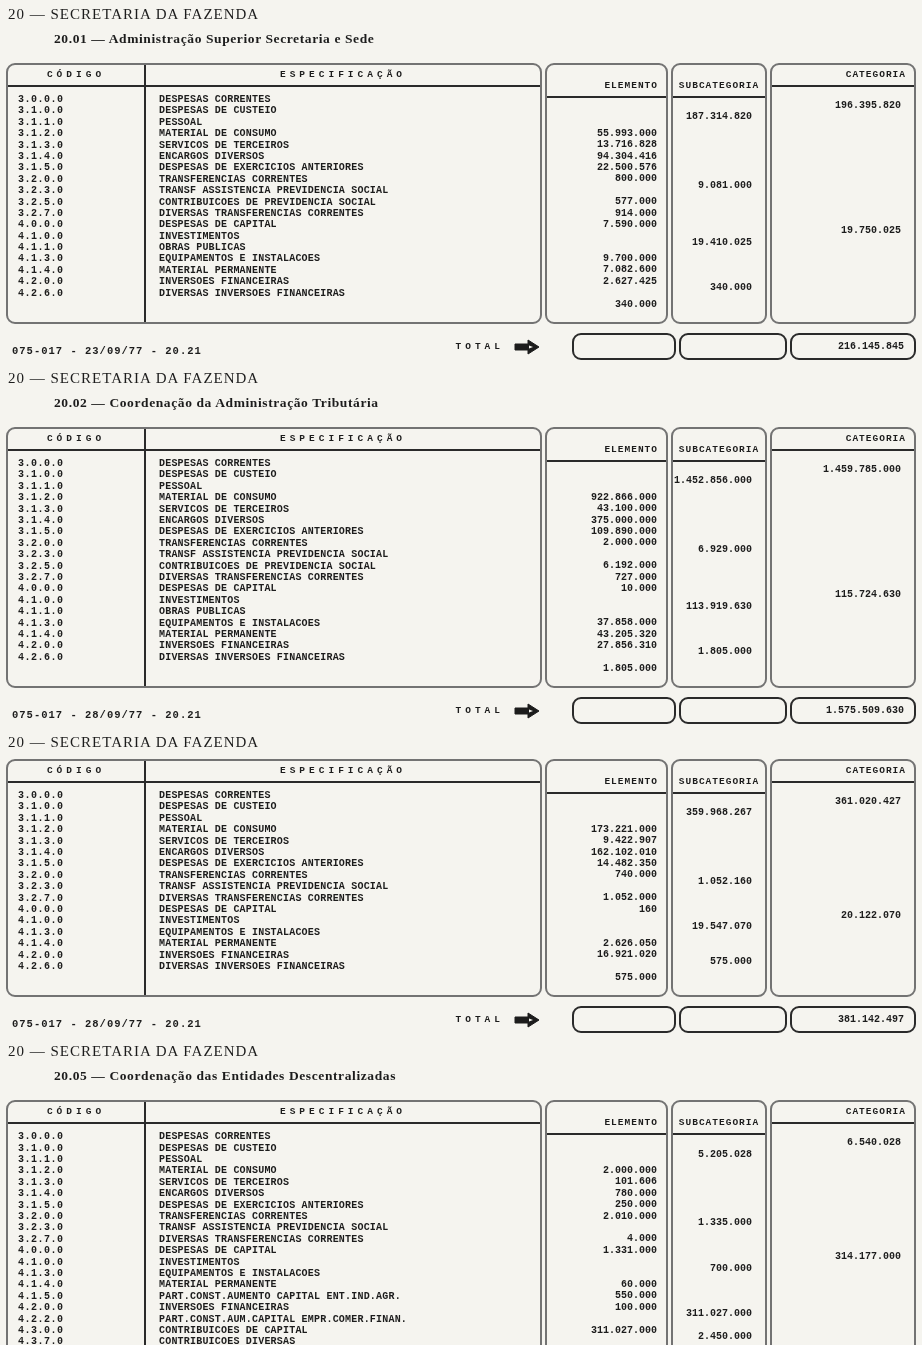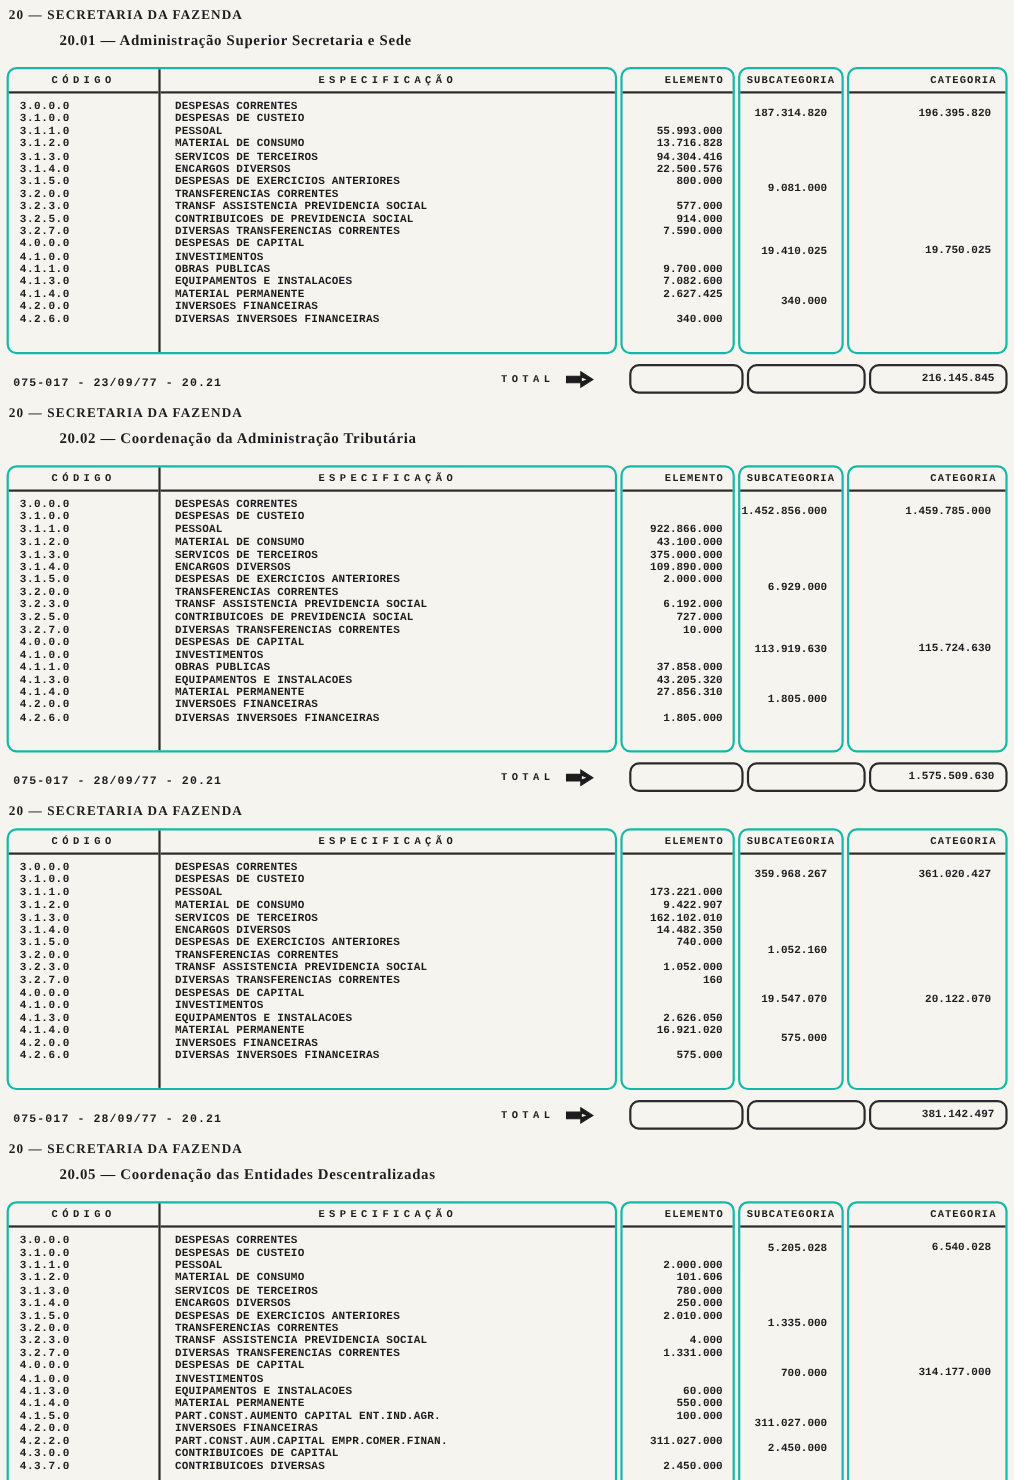--- a/index.html
+++ b/index.html
@@ -9,39 +9,39 @@
     background: #f5f4ef;
     color: #1c1c1c;
     font-family: "Liberation Mono", "DejaVu Sans Mono", monospace;
   }
   #page { padding: 4px 6px 10px 6px; }
 
   .section { margin-bottom: 10px; }
 
   .dept-title {
     font-family: "Liberation Serif", "DejaVu Serif", serif;
-    font-weight: bold; font-size: 12px; letter-spacing: 1px;
+    font-weight: normal; font-size: 15px; letter-spacing: 1px;
     margin: 2px 0 8px 2px;
   }
   .sub-title {
     font-family: "Liberation Serif", "DejaVu Serif", serif;
     font-weight: 600; font-size: 13.5px; letter-spacing: 0.6px;
     margin: 0 0 16px 48px;
   }
 
   .budget-table { display: flex; gap: 3px; }
   .tbox {
-    border: 2px solid #14b8a6; border-radius: 9px;
+    border: 2px solid #737373; border-radius: 9px;
     background: transparent;
-    display: flex; flex-direction: column;
+    display: flex; flex-direction: column; justify-content: flex-end;
   }
   .main-box { flex: 1 1 auto; display: flex; flex-direction: row; }
   .col-codigo { width: 138px; border-right: 2px solid #2a2a2a; display:flex; flex-direction:column; }
   .col-espec  { flex: 1; display:flex; flex-direction:column; }
-  .num-box-elemento { width: 104px; }
+  .num-box-elemento { width: 123px; }
   .num-box-subcat   { width: 96px; }
   .num-box-categ    { width: 146px; gap: 11px; }
 
   .thead {
     height: 22px; line-height: 20px;
     border-bottom: 2px solid #2a2a2a;
     font-size: 9.5px; font-weight: bold;
     white-space: nowrap; overflow: hidden;
   }
   .thead.center { text-align: center; letter-spacing: 4px; }

